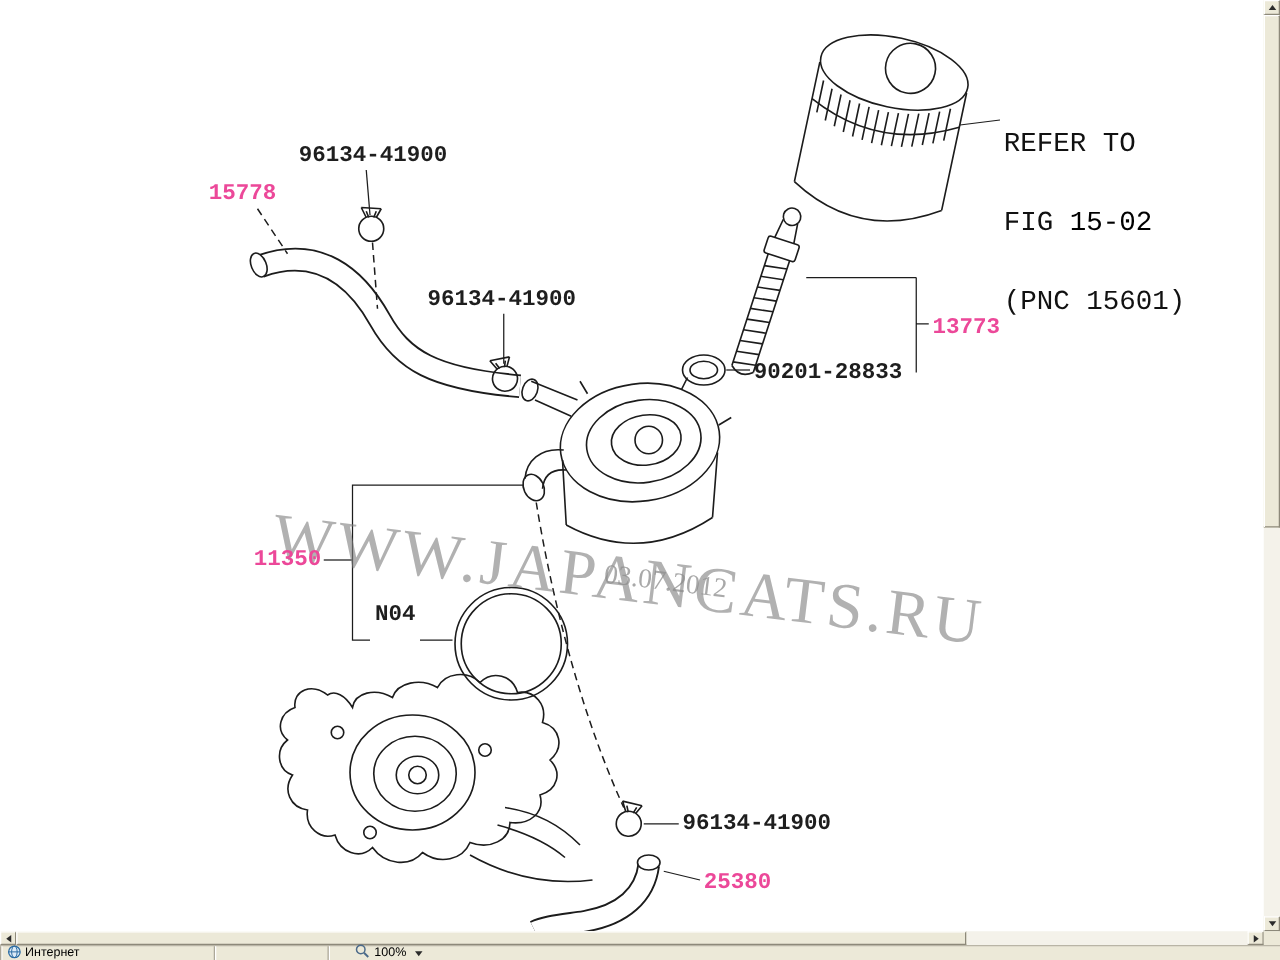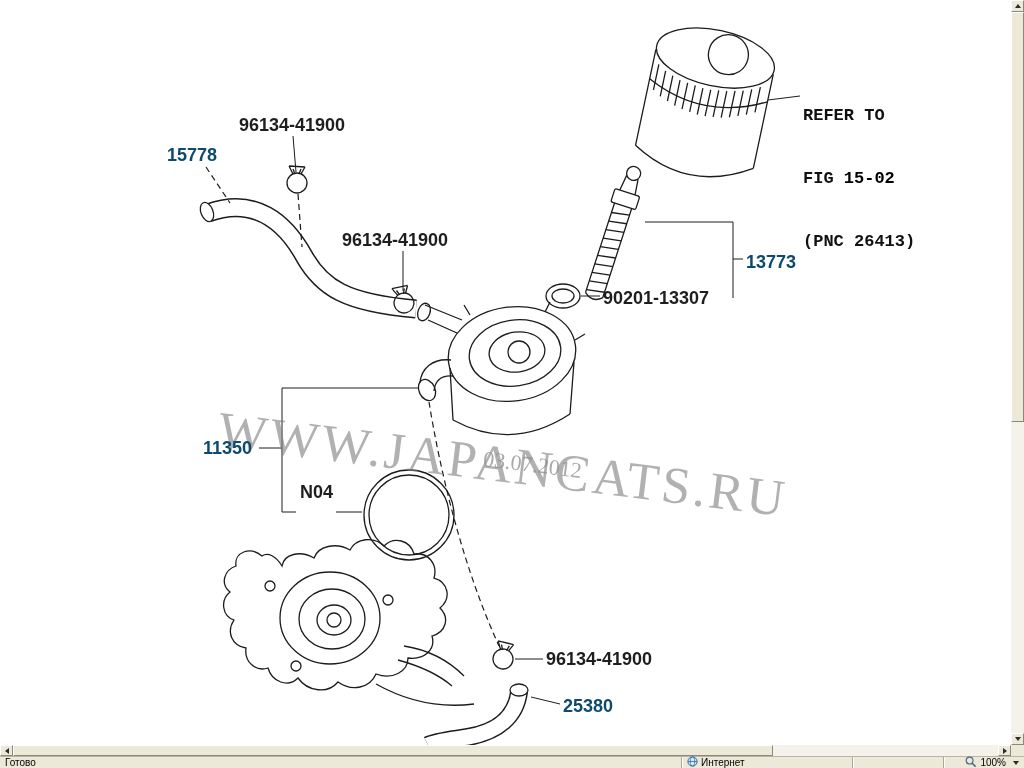--- a/index.html
+++ b/index.html
@@ -1,27 +1,27 @@
 <!DOCTYPE html>
 <html><head>
 <meta charset="utf-8">
 <style>
   *{margin:0;padding:0;box-sizing:border-box}
   html,body{width:1024px;height:768px;overflow:hidden;background:#fff}
   .screen{position:relative;width:1024px;height:768px;background:#fff;font-family:"Liberation Sans",sans-serif}
   .content{position:absolute;left:0;top:0;width:1011px;height:745px;background:#fff;overflow:hidden}
   svg.diagram{position:absolute;left:0;top:0;z-index:1}
 
-  .plabel{position:absolute;z-index:10;font-family:Liberation Sans, sans-serif;
+  .plabel{position:absolute;z-index:10;font-family:Liberation Mono, monospace;
           font-weight:bold;font-size:18px;line-height:18px;white-space:pre;cursor:pointer}
   .plabel.dark{color:#1e1e1e}
-  .plabel.gray{color:#0c4a6e}
+  .plabel.gray{color:#ec4899}
 
   .refer{position:absolute;left:803px;top:63px;z-index:10;font-family:"Liberation Mono","DejaVu Sans Mono",monospace;
-         font-weight:bold;font-size:17px;line-height:21px;color:#111;white-space:pre}
+         font-weight:normal;font-size:22px;line-height:21px;color:#111;white-space:pre}
   .refer .fig{color:#000000}
 
   .watermark{position:absolute;left:222px;top:400px;z-index:6;transform:rotate(7deg);transform-origin:0 0;
              font-family:"Liberation Serif","DejaVu Serif",serif;font-size:52px;letter-spacing:3px;
              color:#828282;opacity:.62;white-space:nowrap}
   .wdate{position:absolute;left:483px;top:452px;z-index:6;transform:rotate(7deg);
          font-family:"Liberation Serif","DejaVu Serif",serif;font-size:22px;color:#8d8d8d;opacity:.75;white-space:nowrap}
 
   
   .vscroll{position:absolute;right:0;top:0;width:13px;height:745px;background:#f4f2ea;z-index:20}
@@ -161,30 +161,30 @@
       </g>
     </svg>
 
     <div class="watermark">WWW.JAPANCATS.RU</div>
     <div class="wdate">03.07.2012</div>
 
     <div class="plabel dark" style="left:239px;top:116px">96134-41900</div>
     <div class="plabel gray" style="left:167px;top:146px">15778</div>
     <div class="plabel dark" style="left:342px;top:231px">96134-41900</div>
     <div class="plabel gray" style="left:746px;top:253px">13773</div>
-    <div class="plabel dark" style="left:603px;top:289px">90201-13307</div>
+    <div class="plabel dark" style="left:603px;top:289px">90201-28833</div>
     <div class="plabel gray" style="left:203px;top:439px">11350</div>
     <div class="plabel dark" style="left:300px;top:483px">N04</div>
     <div class="plabel dark" style="left:546px;top:650px">96134-41900</div>
     <div class="plabel gray" style="left:563px;top:697px">25380</div>
 
     <div class="refer">
       <div>REFER TO</div>
       <div><span>FIG </span><span class="fig">15-02</span></div>
-      <div>(PNC 26413)</div>
+      <div>(PNC 15601)</div>
     </div>
   </div>
 
   <div class="vscroll">
     <div class="sbtn">
         <span class="a-up"></span>
       </div>
     <div class="vtrack">
       <div class="vthumb"></div>
     </div>
@@ -200,23 +200,20 @@
     <div class="htrack">
       <div class="hthumb"></div>
     </div>
     <div class="sbtn">
         <span class="a-right"></span>
       </div>
   </div>
   <div class="corner"></div>
 
   <div class="statusbar">
-    <div class="sb-cell sb-left">
-      <span>Готово</span>
-    </div>
     <div class="sb-div"></div>
     <div class="sb-cell sb-zone">
       <span>
         <svg width="11" height="11" viewBox="0 0 11 11">
             <circle cx="5.5" cy="5.5" r="4.6" fill="#dcebf7" stroke="#2b6ca3"></circle>
             <ellipse cx="5.5" cy="5.5" rx="2.2" ry="4.6" fill="none" stroke="#2b6ca3" stroke-width="0.8"></ellipse>
             <line x1="0.9" y1="5.5" x2="10.1" y2="5.5" stroke="#2b6ca3" stroke-width="0.8"></line>
           </svg>
       </span>
       <span>Интернет</span>

